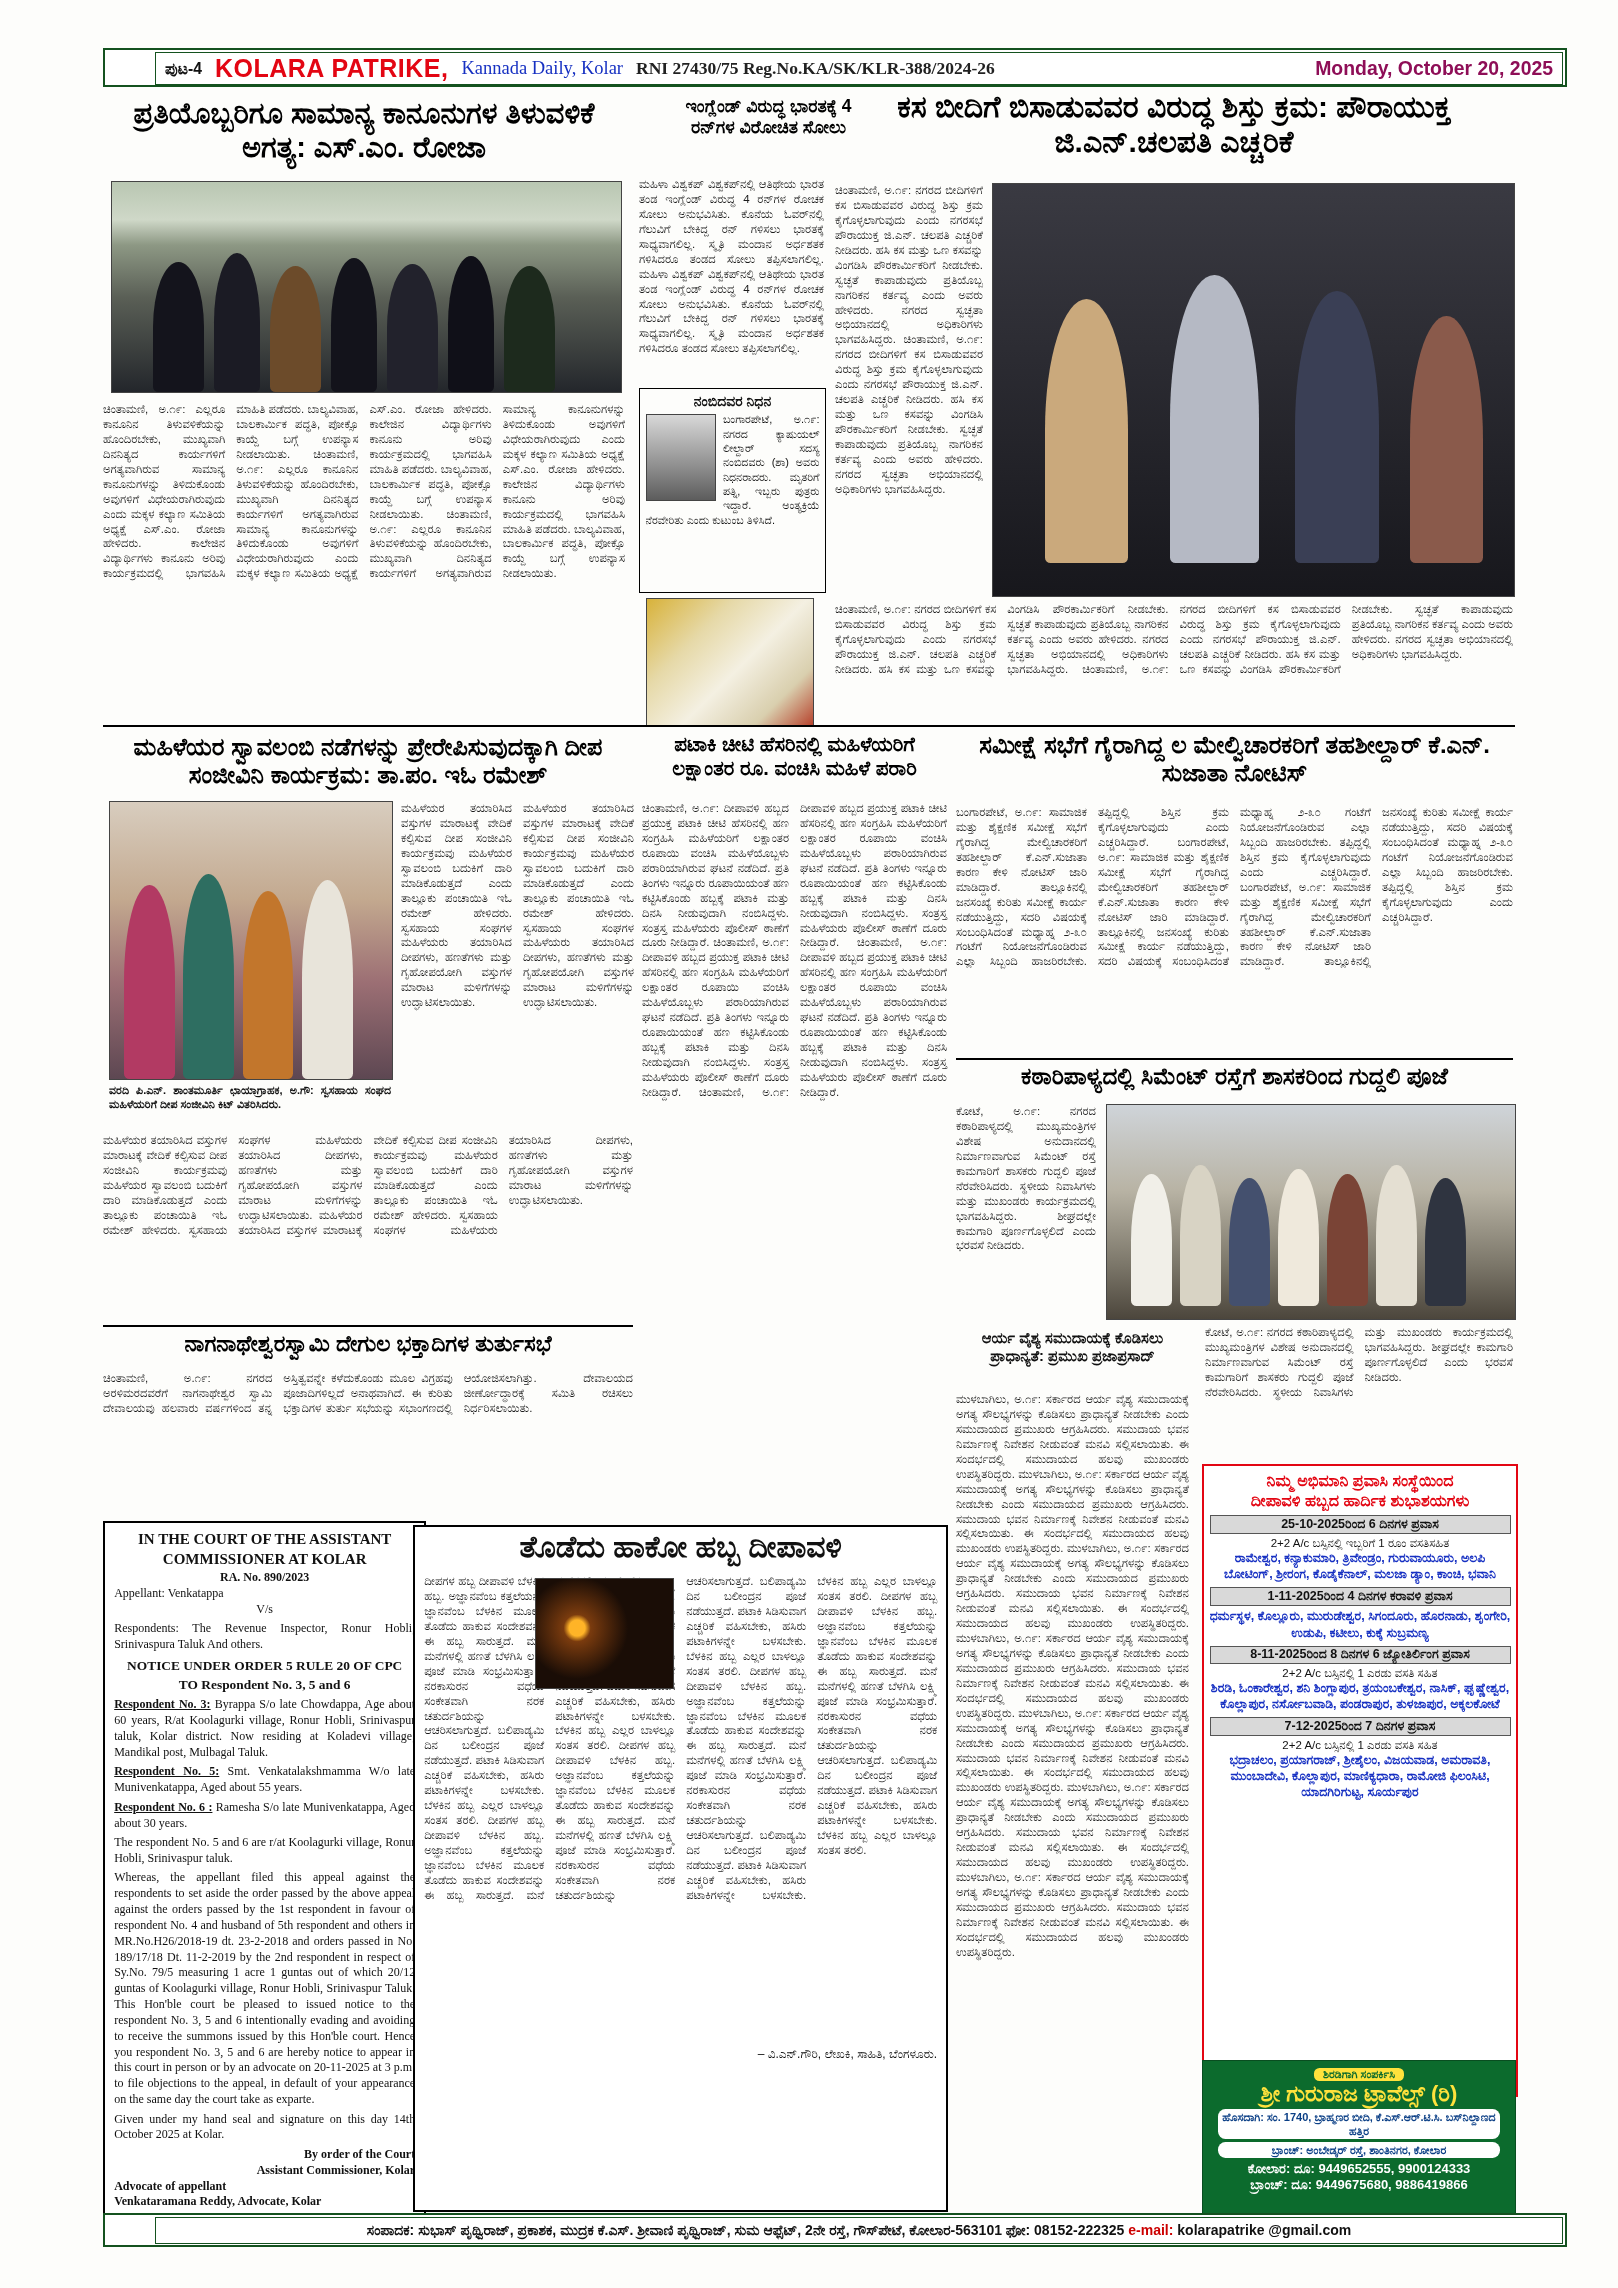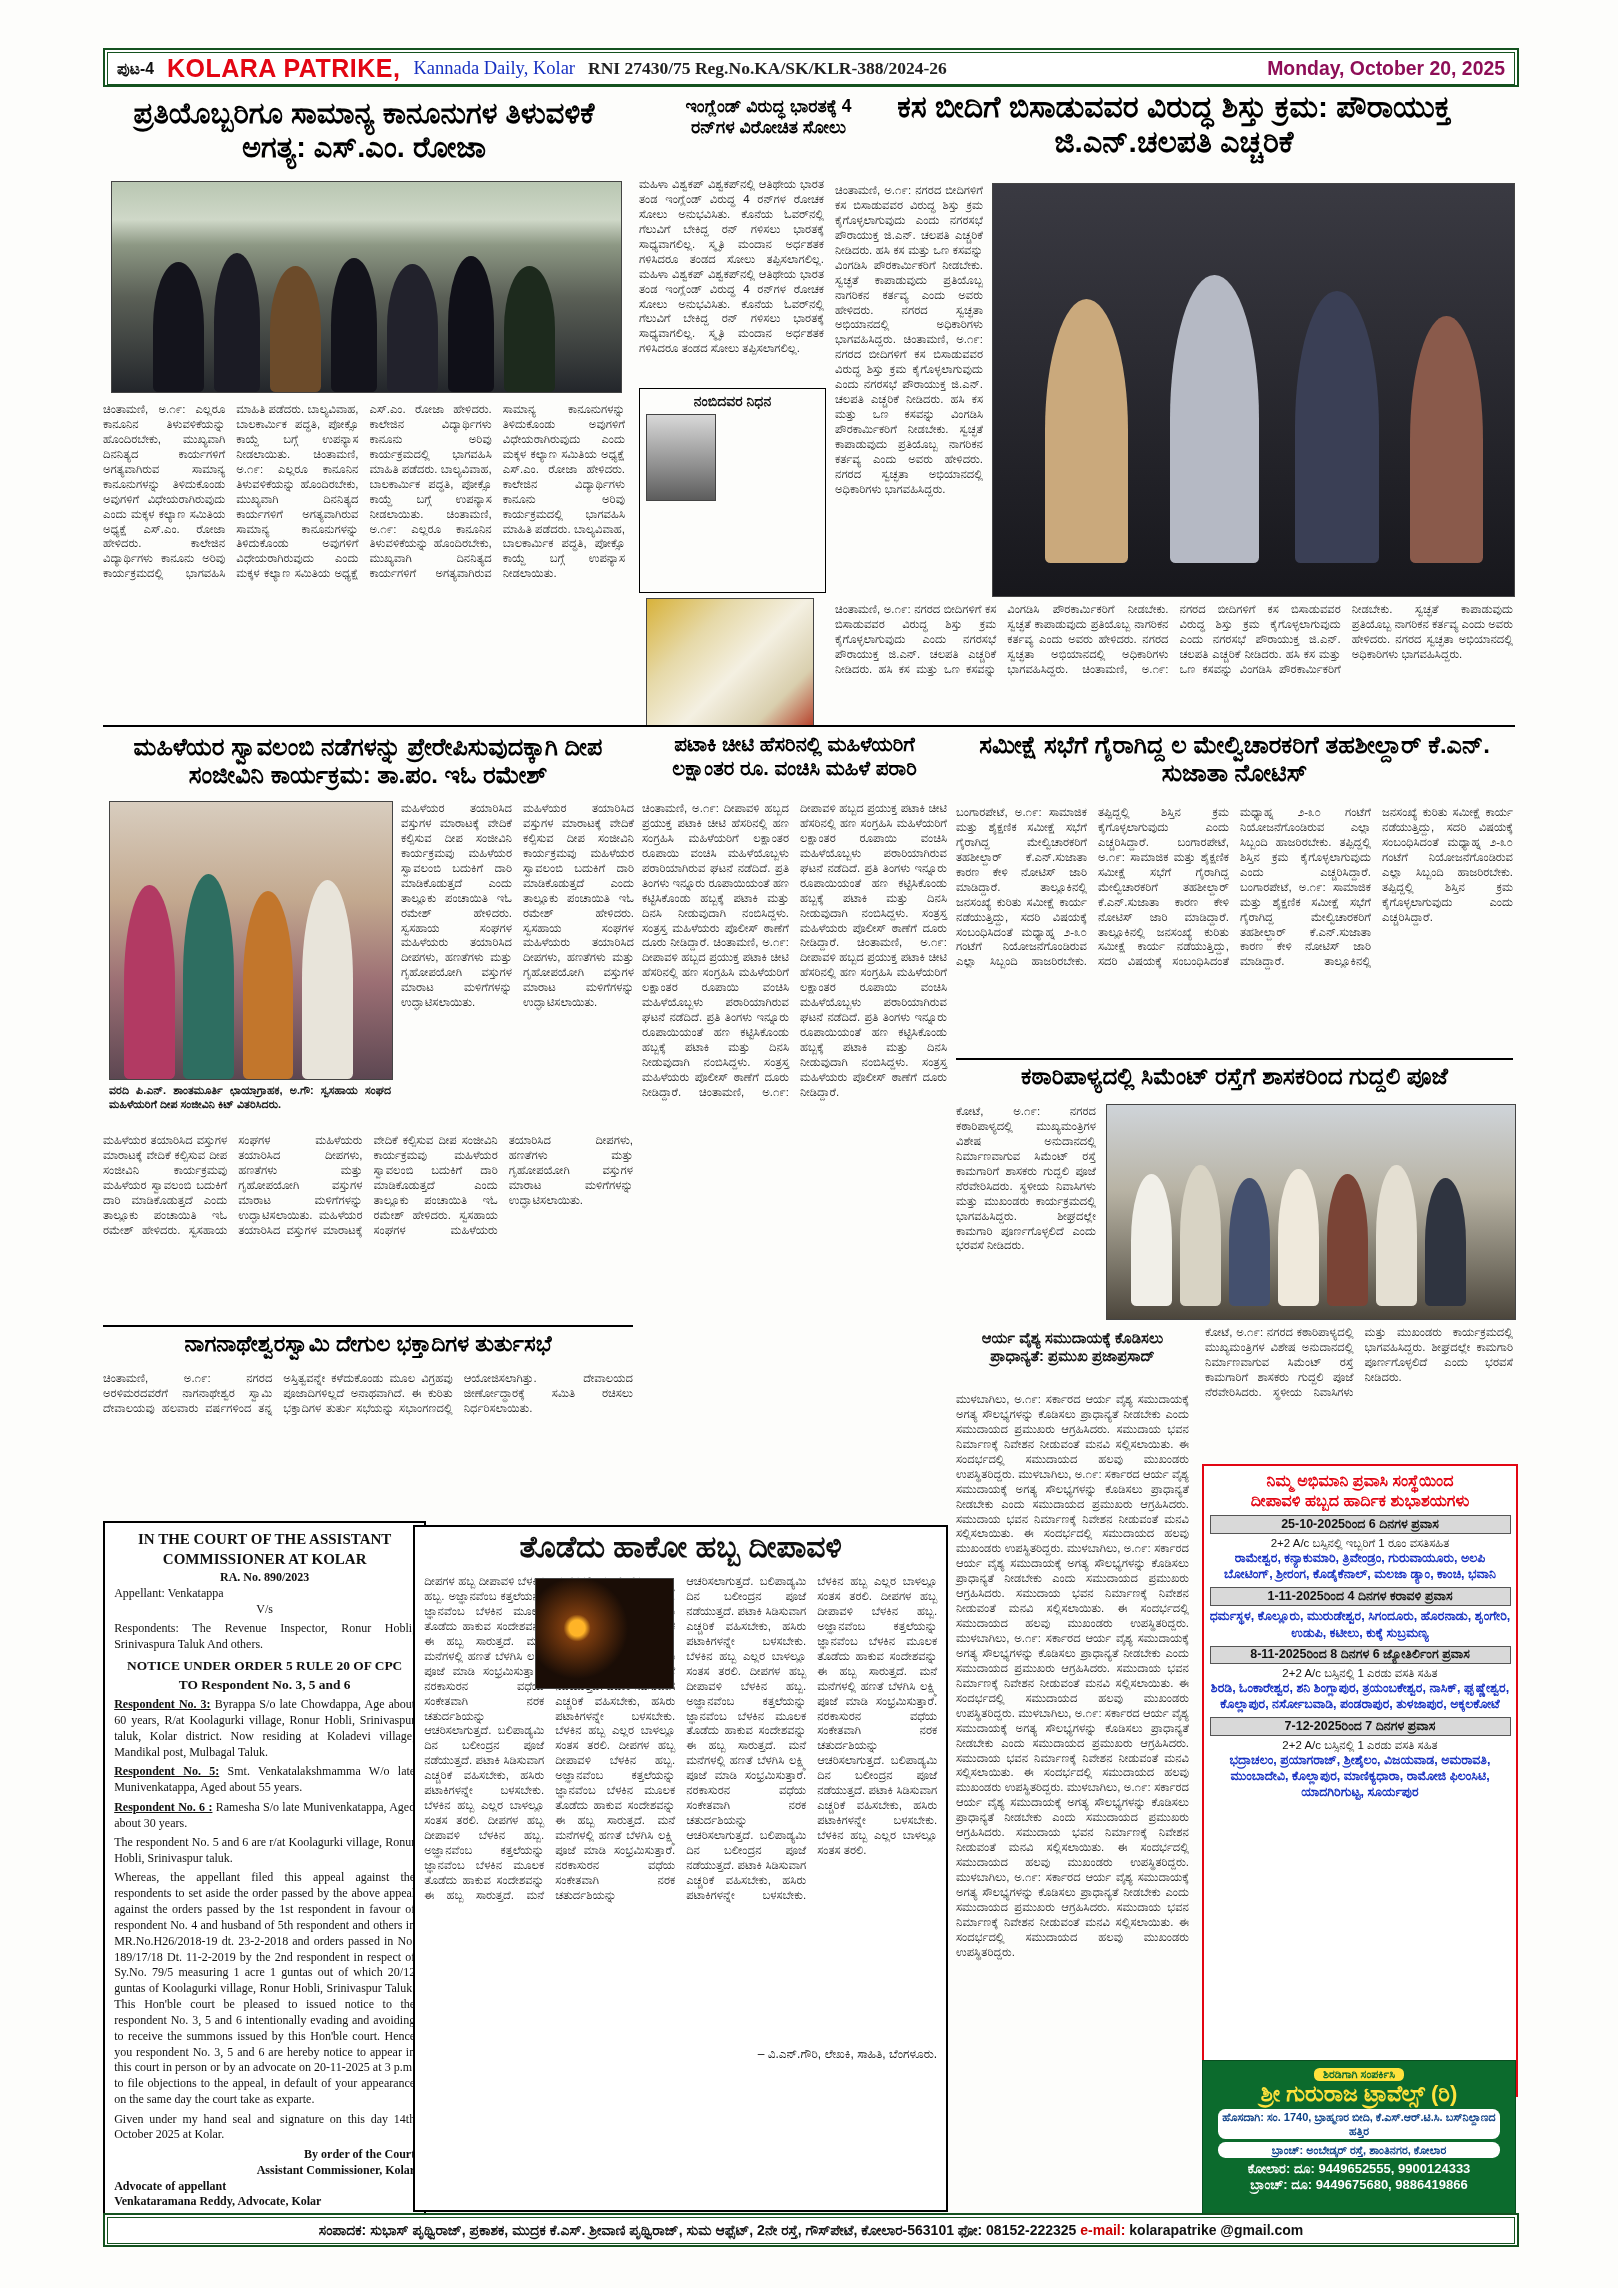--- a/index.html
+++ b/index.html
@@ -1,19 +1,19 @@
 <!DOCTYPE html>
 <html style="font-size:14.8px"><head>
 <meta charset="utf-8">
 <style>
   html,body{margin:0;padding:0;background:#9a9a9a;}
   #page{position:relative;width:1619px;height:2289px;background:#fdfdfb;margin:0 auto;
         font-family:"Liberation Sans",sans-serif;color:#111;overflow:hidden;}
   
-  .greenbox{position:absolute;left:103px;width:1412px;border:2.8px solid #14521f;background:#fff;}
+  .greenbox{position:absolute;left:103px;width:1412px;border:2.8px solid #14521f;background:#fff;padding-left:48px;}
   .greenbox .inner{border:0.9px solid #14521f;margin:1.8px;padding:2.8px 9.2px;display:flex;align-items:center;gap:13px;}
   .pgnum{font-weight:bold;font-size:15.7px;}
   .masthead{color:#e30613;font-weight:bold;font-size:25px;letter-spacing:0.5px;}
   .mast-sub{color:#1630c2;font-size:18.5px;font-family:"Liberation Serif",serif;}
   .mast-reg{font-size:17.5px;font-family:"Liberation Serif",serif;font-weight:bold;color:#222;}
   .mast-date{margin-left:auto;color:#8e0e57;font-weight:bold;font-size:19.4px;}
   .footline{font-size:14px;font-weight:bold;white-space:nowrap;}
   .footline .red{color:#c00;}
   
   .hl{position:absolute;text-align:center;font-weight:bold;color:#000;line-height:1.18;
@@ -87,20 +87,21 @@
     <div class="sil" style="left:66%;bottom:0;width:9%;height:65%;background:#101018;"></div>
     <div class="sil" style="left:77%;bottom:0;width:10%;height:60%;background:#1d2a1d;"></div>
   </div>
   <div class="body cols4" style="left:103px;top:402px;width:522px;height:317px;">ಚಿಂತಾಮಣಿ, ಅ.೧೯: ಎಲ್ಲರೂ ಕಾನೂನಿನ ತಿಳುವಳಿಕೆಯನ್ನು ಹೊಂದಿರಬೇಕು, ಮುಖ್ಯವಾಗಿ ದಿನನಿತ್ಯದ ಕಾರ್ಯಗಳಿಗೆ ಅಗತ್ಯವಾಗಿರುವ ಸಾಮಾನ್ಯ ಕಾನೂನುಗಳನ್ನು ತಿಳಿದುಕೊಂಡು ಅವುಗಳಿಗೆ ವಿಧೇಯರಾಗಿರುವುದು ಎಂದು ಮಕ್ಕಳ ಕಲ್ಯಾಣ ಸಮಿತಿಯ ಅಧ್ಯಕ್ಷೆ ಎಸ್.ಎಂ. ರೋಜಾ ಹೇಳಿದರು. ಕಾಲೇಜಿನ ವಿದ್ಯಾರ್ಥಿಗಳು ಕಾನೂನು ಅರಿವು ಕಾರ್ಯಕ್ರಮದಲ್ಲಿ ಭಾಗವಹಿಸಿ ಮಾಹಿತಿ ಪಡೆದರು. ಬಾಲ್ಯವಿವಾಹ, ಬಾಲಕಾರ್ಮಿಕ ಪದ್ಧತಿ, ಪೋಕ್ಸೊ ಕಾಯ್ದೆ ಬಗ್ಗೆ ಉಪನ್ಯಾಸ ನೀಡಲಾಯಿತು. ಚಿಂತಾಮಣಿ, ಅ.೧೯: ಎಲ್ಲರೂ ಕಾನೂನಿನ ತಿಳುವಳಿಕೆಯನ್ನು ಹೊಂದಿರಬೇಕು, ಮುಖ್ಯವಾಗಿ ದಿನನಿತ್ಯದ ಕಾರ್ಯಗಳಿಗೆ ಅಗತ್ಯವಾಗಿರುವ ಸಾಮಾನ್ಯ ಕಾನೂನುಗಳನ್ನು ತಿಳಿದುಕೊಂಡು ಅವುಗಳಿಗೆ ವಿಧೇಯರಾಗಿರುವುದು ಎಂದು ಮಕ್ಕಳ ಕಲ್ಯಾಣ ಸಮಿತಿಯ ಅಧ್ಯಕ್ಷೆ ಎಸ್.ಎಂ. ರೋಜಾ ಹೇಳಿದರು. ಕಾಲೇಜಿನ ವಿದ್ಯಾರ್ಥಿಗಳು ಕಾನೂನು ಅರಿವು ಕಾರ್ಯಕ್ರಮದಲ್ಲಿ ಭಾಗವಹಿಸಿ ಮಾಹಿತಿ ಪಡೆದರು. ಬಾಲ್ಯವಿವಾಹ, ಬಾಲಕಾರ್ಮಿಕ ಪದ್ಧತಿ, ಪೋಕ್ಸೊ ಕಾಯ್ದೆ ಬಗ್ಗೆ ಉಪನ್ಯಾಸ ನೀಡಲಾಯಿತು. ಚಿಂತಾಮಣಿ, ಅ.೧೯: ಎಲ್ಲರೂ ಕಾನೂನಿನ ತಿಳುವಳಿಕೆಯನ್ನು ಹೊಂದಿರಬೇಕು, ಮುಖ್ಯವಾಗಿ ದಿನನಿತ್ಯದ ಕಾರ್ಯಗಳಿಗೆ ಅಗತ್ಯವಾಗಿರುವ ಸಾಮಾನ್ಯ ಕಾನೂನುಗಳನ್ನು ತಿಳಿದುಕೊಂಡು ಅವುಗಳಿಗೆ ವಿಧೇಯರಾಗಿರುವುದು ಎಂದು ಮಕ್ಕಳ ಕಲ್ಯಾಣ ಸಮಿತಿಯ ಅಧ್ಯಕ್ಷೆ ಎಸ್.ಎಂ. ರೋಜಾ ಹೇಳಿದರು. ಕಾಲೇಜಿನ ವಿದ್ಯಾರ್ಥಿಗಳು ಕಾನೂನು ಅರಿವು ಕಾರ್ಯಕ್ರಮದಲ್ಲಿ ಭಾಗವಹಿಸಿ ಮಾಹಿತಿ ಪಡೆದರು. ಬಾಲ್ಯವಿವಾಹ, ಬಾಲಕಾರ್ಮಿಕ ಪದ್ಧತಿ, ಪೋಕ್ಸೊ ಕಾಯ್ದೆ ಬಗ್ಗೆ ಉಪನ್ಯಾಸ ನೀಡಲಾಯಿತು.</div>
 
   <div class="hl" style="left:676px;top:96px;width:185px;font-size:17.5px;">ಇಂಗ್ಲೆಂಡ್ ವಿರುದ್ಧ ಭಾರತಕ್ಕೆ 4 ರನ್‌ಗಳ ವಿರೋಚಿತ ಸೋಲು</div>
   <div class="body" style="left:639px;top:177px;width:185px;height:205px;">ಮಹಿಳಾ ವಿಶ್ವಕಪ್ ವಿಶ್ವಕಪ್‌ನಲ್ಲಿ ಆತಿಥೇಯ ಭಾರತ ತಂಡ ಇಂಗ್ಲೆಂಡ್ ವಿರುದ್ಧ 4 ರನ್‌ಗಳ ರೋಚಕ ಸೋಲು ಅನುಭವಿಸಿತು. ಕೊನೆಯ ಓವರ್‌ನಲ್ಲಿ ಗೆಲುವಿಗೆ ಬೇಕಿದ್ದ ರನ್ ಗಳಿಸಲು ಭಾರತಕ್ಕೆ ಸಾಧ್ಯವಾಗಲಿಲ್ಲ. ಸ್ಮೃತಿ ಮಂದಾನ ಅರ್ಧಶತಕ ಗಳಿಸಿದರೂ ತಂಡದ ಸೋಲು ತಪ್ಪಿಸಲಾಗಲಿಲ್ಲ. ಮಹಿಳಾ ವಿಶ್ವಕಪ್ ವಿಶ್ವಕಪ್‌ನಲ್ಲಿ ಆತಿಥೇಯ ಭಾರತ ತಂಡ ಇಂಗ್ಲೆಂಡ್ ವಿರುದ್ಧ 4 ರನ್‌ಗಳ ರೋಚಕ ಸೋಲು ಅನುಭವಿಸಿತು. ಕೊನೆಯ ಓವರ್‌ನಲ್ಲಿ ಗೆಲುವಿಗೆ ಬೇಕಿದ್ದ ರನ್ ಗಳಿಸಲು ಭಾರತಕ್ಕೆ ಸಾಧ್ಯವಾಗಲಿಲ್ಲ. ಸ್ಮೃತಿ ಮಂದಾನ ಅರ್ಧಶತಕ ಗಳಿಸಿದರೂ ತಂಡದ ಸೋಲು ತಪ್ಪಿಸಲಾಗಲಿಲ್ಲ.</div>
   <div class="obit" style="left:639px;top:388px;width:174px;height:196px;">
     <h4>ನಂಬಿದವರ ನಿಧನ</h4>
     <div class="photo ph-port pic" style="position:static;"></div>
+    <div style="font-size:11px;line-height:1.3;text-align:justify;">ಬಂಗಾರಪೇಟೆ, ಅ.೧೯: ನಗರದ ಕ್ಯಾಷುಯಲ್ ಲೀಲ್ದಾರ್ ಸದಸ್ಯ ನಂಬಿದವರು (ಶಾ) ಅವರು ನಿಧನರಾದರು. ಮೃತರಿಗೆ ಪತ್ನಿ, ಇಬ್ಬರು ಪುತ್ರರು ಇದ್ದಾರೆ. ಅಂತ್ಯಕ್ರಿಯೆ ನೆರವೇರಿತು ಎಂದು ಕುಟುಂಬ ತಿಳಿಸಿದೆ.</div>
   </div>
   <div class="photo ph-docs" style="left:646px;top:598px;width:166px;height:126px;"></div>
 
   <div class="hl" style="left:835px;top:89px;width:678px;font-size:30px;">ಕಸ ಬೀದಿಗೆ ಬಿಸಾಡುವವರ ವಿರುದ್ಧ ಶಿಸ್ತು ಕ್ರಮ: ಪೌರಾಯುಕ್ತ ಜಿ.ಎನ್.ಚಲಪತಿ ಎಚ್ಚರಿಕೆ</div>
   <div class="body" style="left:835px;top:183px;width:148px;height:412px;">ಚಿಂತಾಮಣಿ, ಅ.೧೯: ನಗರದ ಬೀದಿಗಳಿಗೆ ಕಸ ಬಿಸಾಡುವವರ ವಿರುದ್ಧ ಶಿಸ್ತು ಕ್ರಮ ಕೈಗೊಳ್ಳಲಾಗುವುದು ಎಂದು ನಗರಸಭೆ ಪೌರಾಯುಕ್ತ ಜಿ.ಎನ್. ಚಲಪತಿ ಎಚ್ಚರಿಕೆ ನೀಡಿದರು. ಹಸಿ ಕಸ ಮತ್ತು ಒಣ ಕಸವನ್ನು ವಿಂಗಡಿಸಿ ಪೌರಕಾರ್ಮಿಕರಿಗೆ ನೀಡಬೇಕು. ಸ್ವಚ್ಛತೆ ಕಾಪಾಡುವುದು ಪ್ರತಿಯೊಬ್ಬ ನಾಗರಿಕನ ಕರ್ತವ್ಯ ಎಂದು ಅವರು ಹೇಳಿದರು. ನಗರದ ಸ್ವಚ್ಛತಾ ಅಭಿಯಾನದಲ್ಲಿ ಅಧಿಕಾರಿಗಳು ಭಾಗವಹಿಸಿದ್ದರು. ಚಿಂತಾಮಣಿ, ಅ.೧೯: ನಗರದ ಬೀದಿಗಳಿಗೆ ಕಸ ಬಿಸಾಡುವವರ ವಿರುದ್ಧ ಶಿಸ್ತು ಕ್ರಮ ಕೈಗೊಳ್ಳಲಾಗುವುದು ಎಂದು ನಗರಸಭೆ ಪೌರಾಯುಕ್ತ ಜಿ.ಎನ್. ಚಲಪತಿ ಎಚ್ಚರಿಕೆ ನೀಡಿದರು. ಹಸಿ ಕಸ ಮತ್ತು ಒಣ ಕಸವನ್ನು ವಿಂಗಡಿಸಿ ಪೌರಕಾರ್ಮಿಕರಿಗೆ ನೀಡಬೇಕು. ಸ್ವಚ್ಛತೆ ಕಾಪಾಡುವುದು ಪ್ರತಿಯೊಬ್ಬ ನಾಗರಿಕನ ಕರ್ತವ್ಯ ಎಂದು ಅವರು ಹೇಳಿದರು. ನಗರದ ಸ್ವಚ್ಛತಾ ಅಭಿಯಾನದಲ್ಲಿ ಅಧಿಕಾರಿಗಳು ಭಾಗವಹಿಸಿದ್ದರು.</div>
   <div class="photo ph-dark" style="left:992px;top:183px;width:521px;height:412px;">
     <div class="sil" style="left:10%;bottom:8%;width:16%;height:64%;background:#caa97c;"></div>
     <div class="sil" style="left:34%;bottom:8%;width:17%;height:70%;background:#b5b9c4;"></div>
     <div class="sil" style="left:58%;bottom:8%;width:16%;height:66%;background:#3a3f55;"></div>
     <div class="sil" style="left:80%;bottom:8%;width:14%;height:60%;background:#8a5a4b;"></div>

